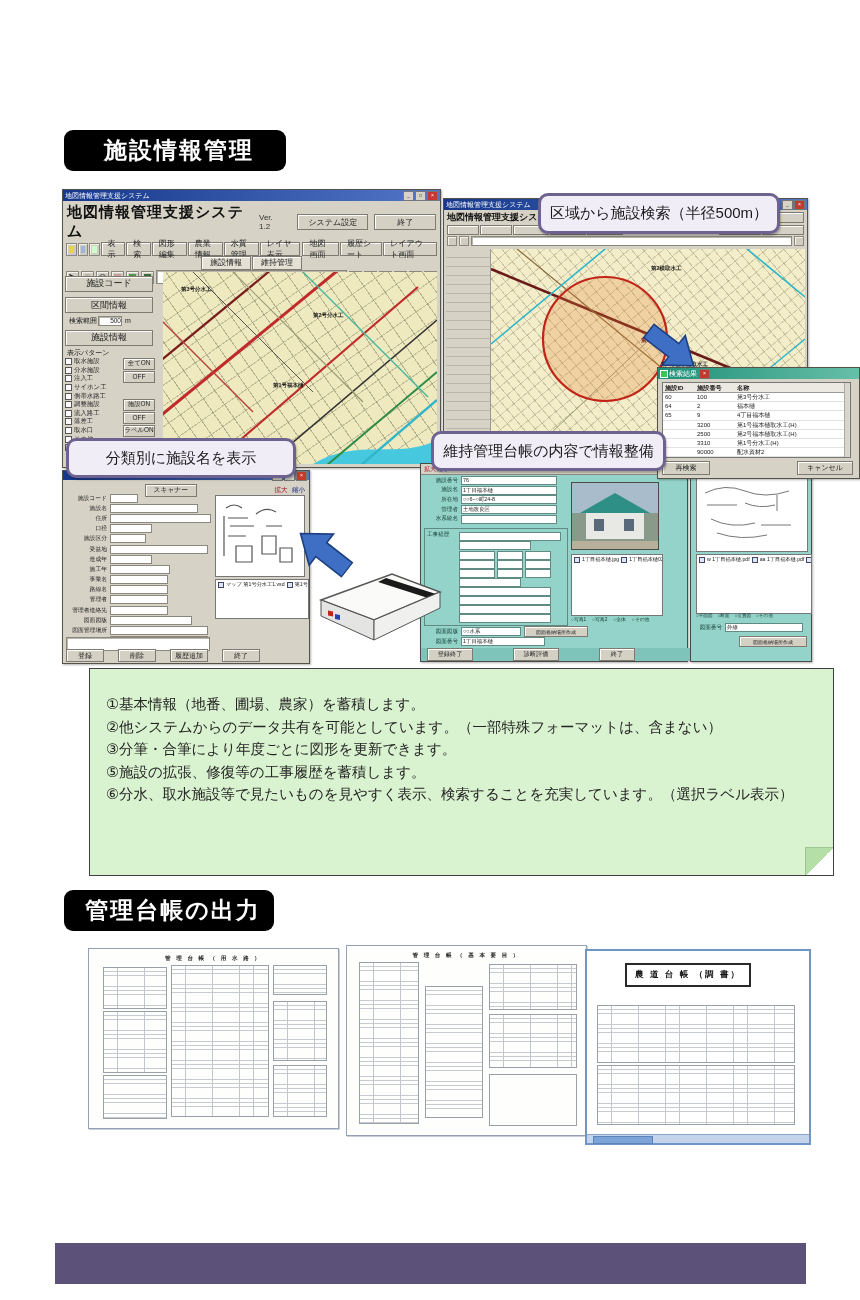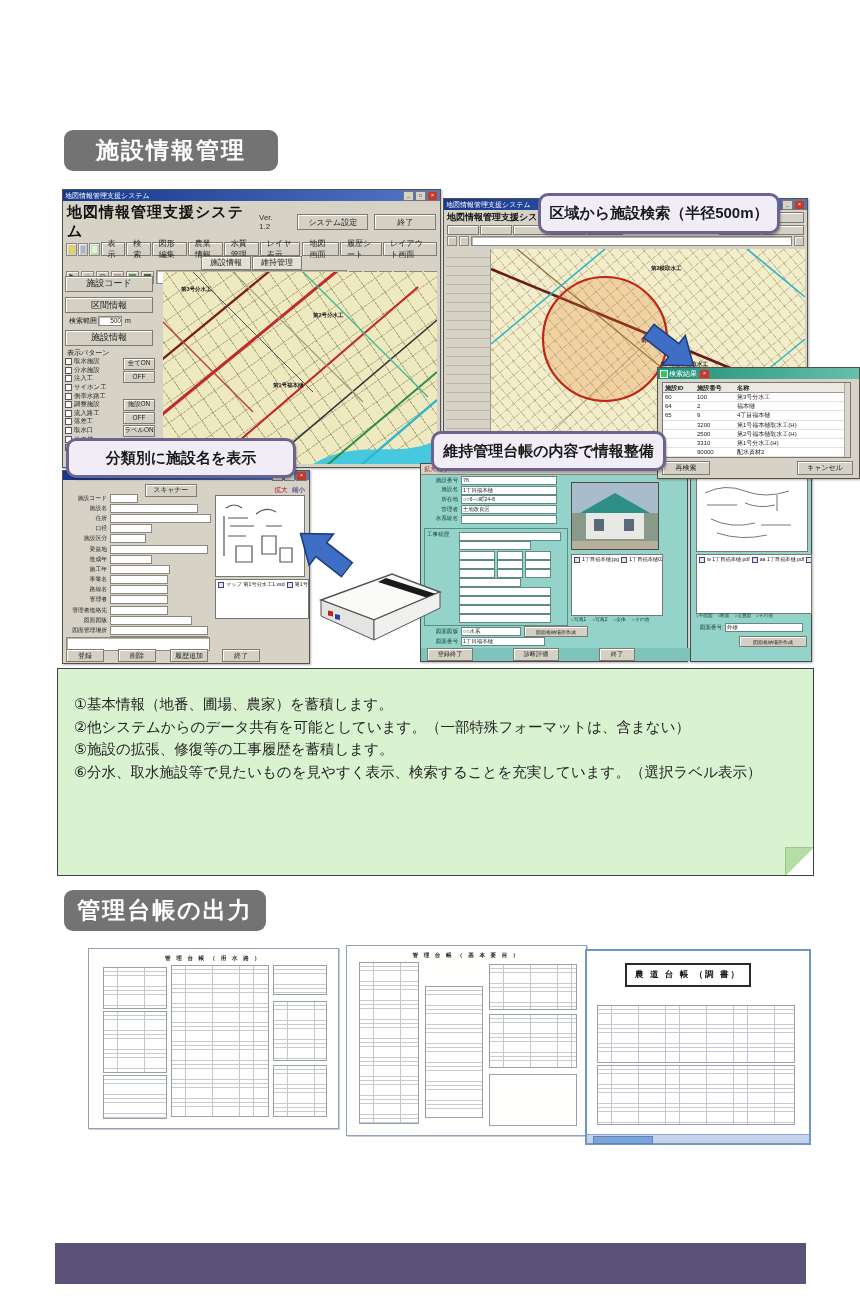--- a/index.html
+++ b/index.html
@@ -2,24 +2,24 @@
 <html><head>
 <meta charset="utf-8">
 <style>
   html,body{margin:0;padding:0;background:#fff;}
   .page{position:relative;width:860px;height:1300px;background:#ffffff;overflow:hidden;
         font-family:"Liberation Sans","DejaVu Sans",sans-serif;color:#222;}
   .abs{position:absolute;}
   
   .purple-bar{background:#5b5179;}
   .page-title{color:#fff;font-weight:bold;font-size:30px;text-align:center;line-height:58px;letter-spacing:2px;}
-  .pill{background:#737373;color:#fff;font-weight:bold;font-size:23px;border-radius:9px;
-        display:flex;align-items:center;justify-content:center;letter-spacing:2px;}
+  .pill{background:#000000;color:#fff;font-weight:bold;font-size:23px;border-radius:9px;
+        display:flex;align-items:center;justify-content:center;letter-spacing:2px;padding-left:8px;}
   .callout{background:#f1edf7;border:3px solid #6e6390;border-radius:10px;display:flex;align-items:center;
-           justify-content:center;font-weight:bold;font-size:15px;color:#1a1a1a;z-index:40;box-shadow:1px 2px 2px rgba(0,0,0,.25);}
+           justify-content:center;font-weight:normal;font-size:15px;color:#1a1a1a;z-index:40;box-shadow:1px 2px 2px rgba(0,0,0,.25);}
   
   .win{background:#d6d2c6;border:1px solid #55524a;box-shadow:1px 1px 2px rgba(0,0,0,.3);}
   .tbar{height:11px;background:linear-gradient(90deg,#16388c,#5276c8);display:flex;align-items:center;
         color:#fff;font-size:7px;padding:0 2px;gap:1px;}
   .tbar .sp{flex:1;}
   .wbtn{width:9px;height:8px;background:#d6d2c6;border:1px solid #777;font-size:5px;line-height:6px;text-align:center;color:#333;}
   .wbtn.red{background:#c23a2e;color:#fff;}
   .b3{background:#d4d0c4;border:1px solid #7d7a72;box-shadow:inset 1px 1px 0 #fdfcf8;
       display:inline-flex;align-items:center;justify-content:center;color:#222;}
   .inp{background:#fff;border:1px solid #8a877e;box-shadow:inset 1px 1px 0 #b9b6ac;display:inline-block;}
@@ -75,21 +75,21 @@
   .filelist .cb{width:4px;height:4px;border:1px solid #446;background:#dce6f4;flex:0 0 auto;}
   
   .teal{background:#94d3c9;border:1px solid #4a4a46;box-shadow:1px 1px 2px rgba(0,0,0,.3);}
   .teal .gbar{height:10px;background:#d6d2c6;border-bottom:1px solid #8a877e;display:flex;align-items:center;font-size:6px;color:#333;padding:0 2px;gap:1px;}
   .trow{display:flex;align-items:center;height:9.6px;gap:3px;}
   .tl{width:34px;text-align:right;font-size:5.6px;color:#103a33;flex:0 0 auto;}
   .ti{height:7px;background:#fff;border:1px solid #5f8b83;font-size:5.4px;line-height:7px;padding:0 1px;color:#222;white-space:nowrap;overflow:hidden;}
   .gcell{position:absolute;background:#fff;border:1px solid #5f8b83;}
   .tbtn{font-size:6.2px;height:11px;}
   
-  .notes{background:#d9f2cf;border:1px solid #3f3f3f;padding:24px 16px 0 16px;}
+  .notes{background:#d9f2cf;border:1px solid #3f3f3f;padding:24px 4px 0 16px;margin-left:32px;}
   .note-line{font-size:14.5px;line-height:22.5px;color:#242424;white-space:nowrap;}
   .fold{position:absolute;right:0;bottom:0;width:27px;height:27px;
         background:linear-gradient(135deg,#b4dfa6 0 50%,#ffffff 50% 100%);border-left:1px solid #9cc78e;border-top:1px solid #9cc78e;}
   
   .docpage{background:#fefefc;border:1px solid #94a0b4;box-shadow:1px 1px 0 #c9cfd9;}
   .doc-title{position:absolute;width:100%;text-align:center;font-size:5.6px;font-weight:bold;letter-spacing:2px;color:#222;}
   .grid{position:absolute;border:1px solid #9aa0a8;background:
      repeating-linear-gradient(180deg,rgba(255,255,255,0) 0 3.2px,#c6cad1 3.2px 3.8px);}
   .gridv{background:
      repeating-linear-gradient(90deg,rgba(255,255,255,0) 0 13px,#c2c7cf 13px 13.6px),
@@ -651,20 +651,21 @@
       <span class="tl" style="width:28px;">図面番号</span>
       <span class="ti" style="width:74px;">外線</span>
     </div>
     <span class="b3 abs" style="right:4px;top:176px;width:66px;height:9px;font-size:5px;">図面格納場所作成</span>
   </div>
 
   <div class="abs notes" style="left:57px;top:668px;width:723px;height:182px;">
     <div>
         <div class="note-line">①基本情報（地番、圃場、農家）を蓄積します。</div>
         <div class="note-line">②他システムからのデータ共有を可能としています。（一部特殊フォーマットは、含まない）</div>
+        <div class="note-line">③分筆・合筆により年度ごとに図形を更新できます。</div>
         <div class="note-line">⑤施設の拡張、修復等の工事履歴を蓄積します。</div>
         <div class="note-line">⑥分水、取水施設等で見たいものを見やすく表示、検索することを充実しています。（選択ラベル表示）</div>
       </div>
     <div class="fold"></div>
   </div>
 
   <div class="abs pill" style="left:64px;top:890px;width:202px;height:41px;">管理台帳の出力</div>
 
   <div class="abs docpage" style="left:88px;top:948px;width:249px;height:179px;">
     <div class="doc-title" style="top:6px;">管 理 台 帳 （ 用 水 路 ）</div>

